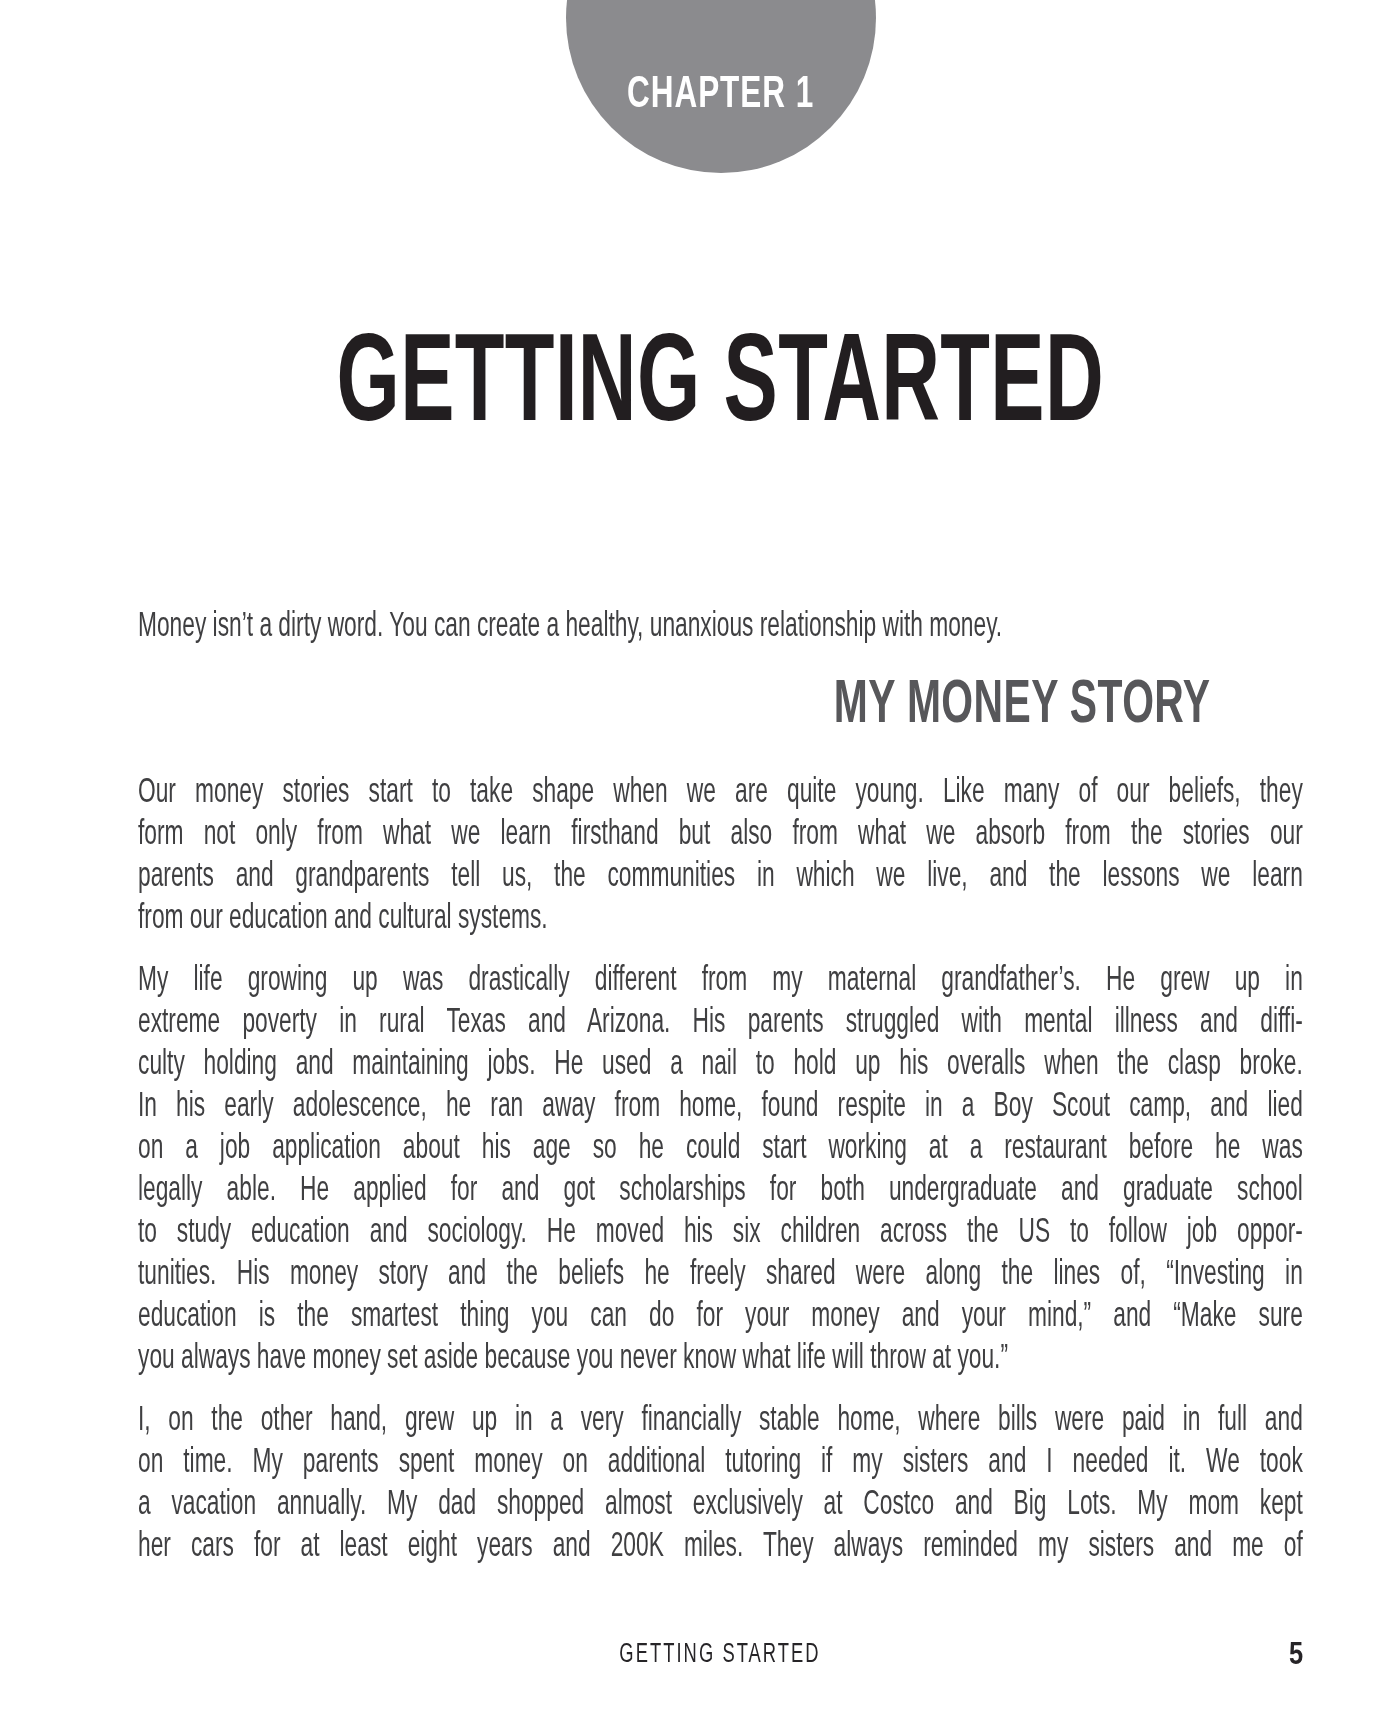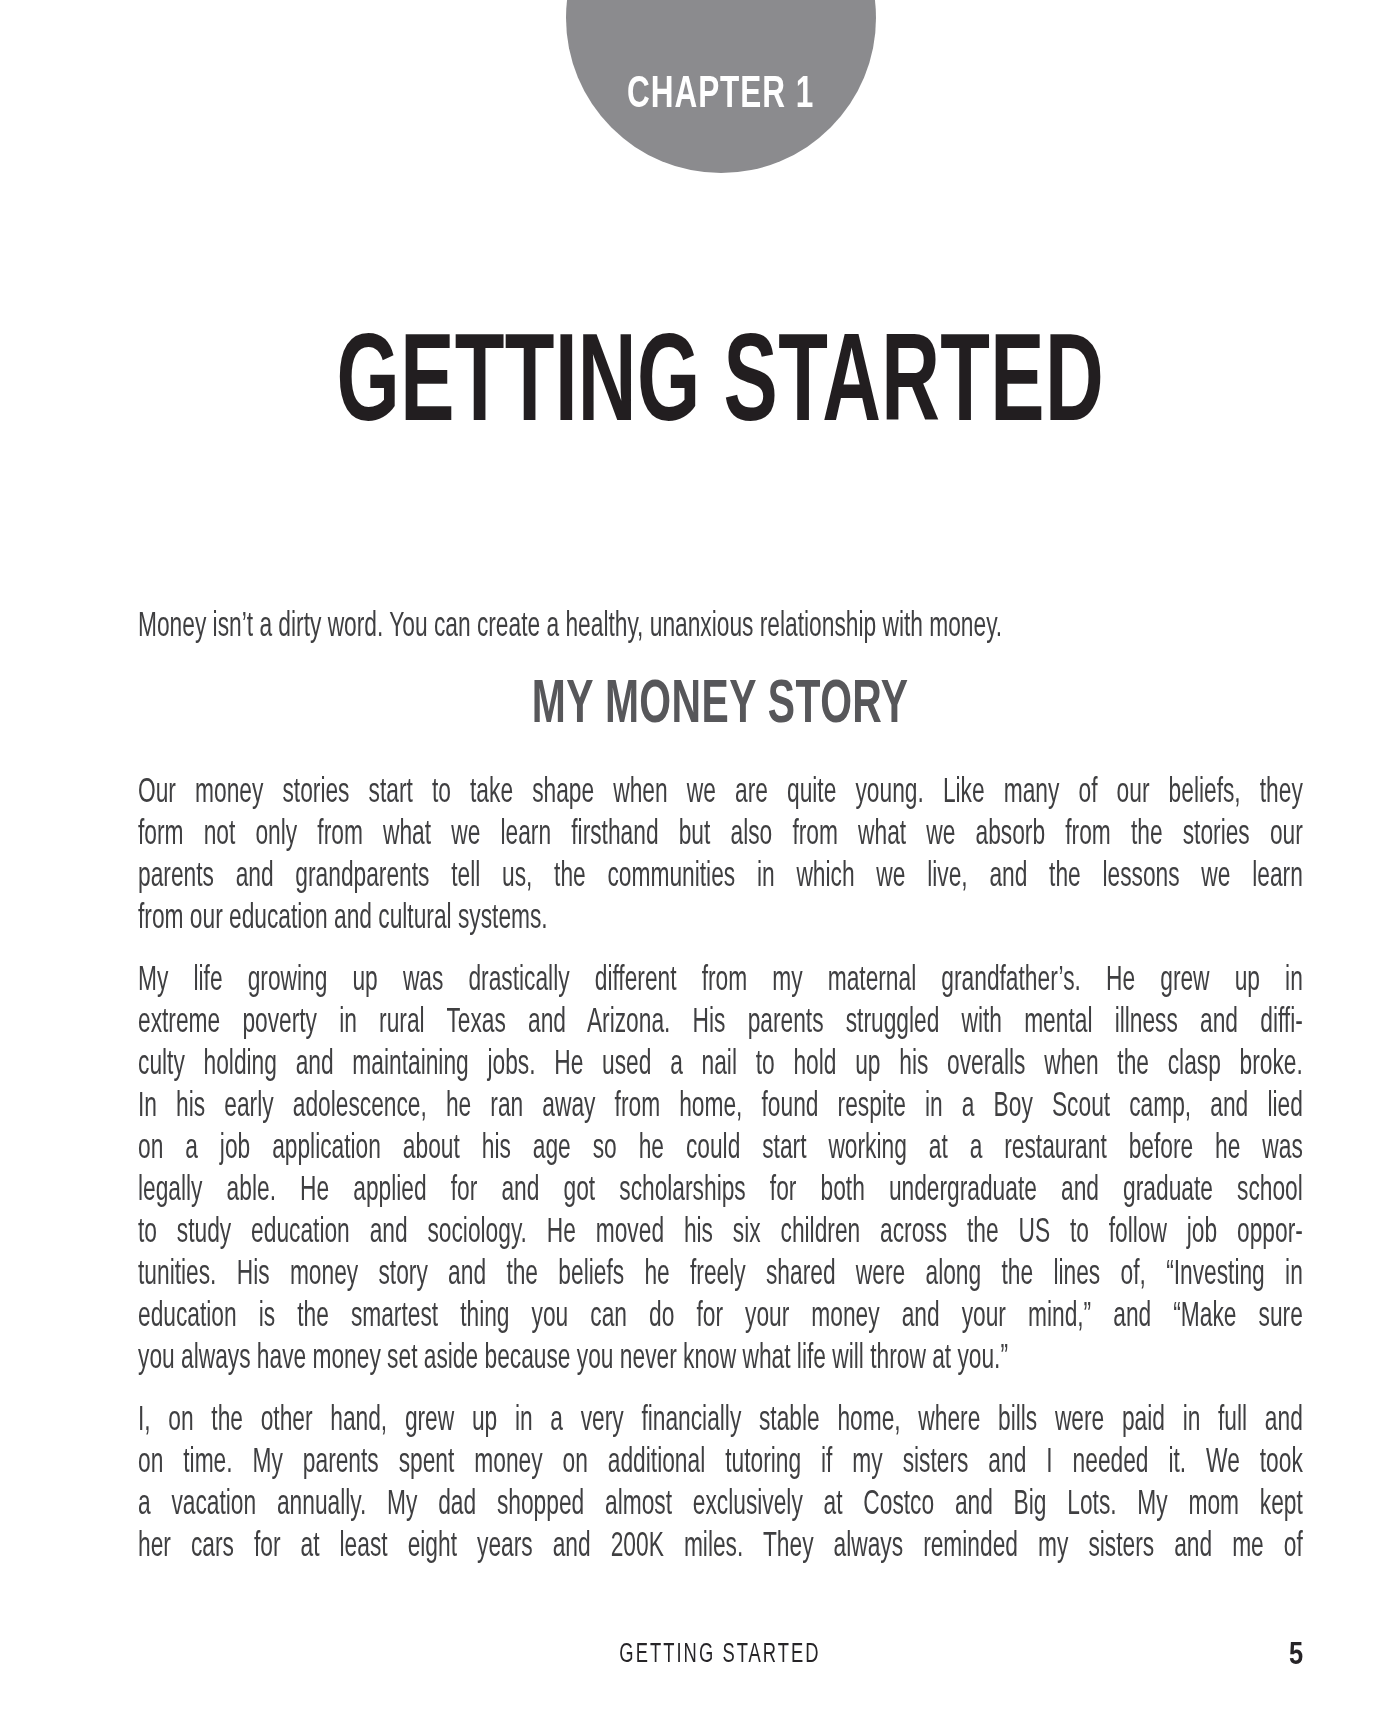--- a/index.html
+++ b/index.html
@@ -76,21 +76,21 @@
     transform-origin: left top;
     white-space: nowrap;
   }
   
   .section-row {
     position: absolute;
     left: 138px;
     width: 1165px;
     top: 671px;
     display: flex;
-    justify-content: center;
+    justify-content: flex-end;
   }
   .section-heading {
     margin: 0;
     font-size: 61px;
     line-height: 1;
     font-weight: 700;
     letter-spacing: 0.01em;
     color: var(--heading-gray, #57575a);
     transform: scaleX(0.67);
     transform-origin: center top;

